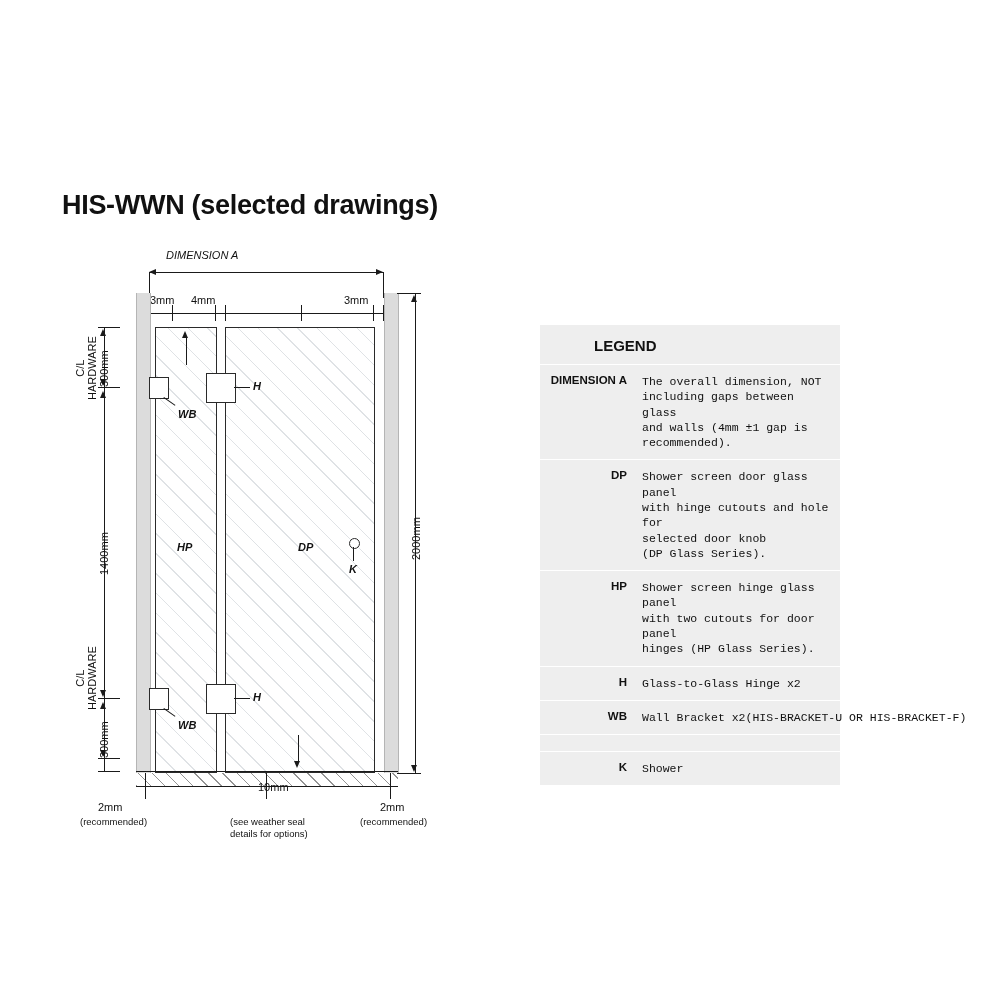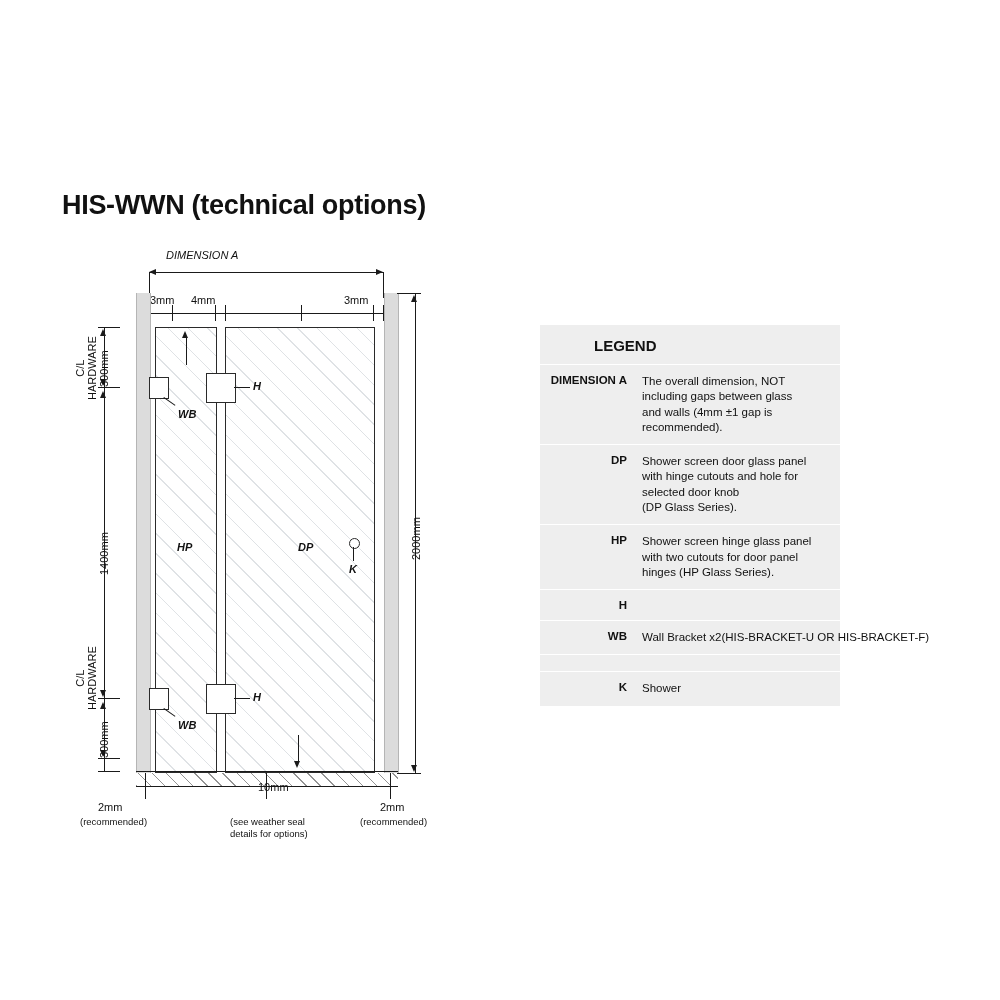--- a/index.html
+++ b/index.html
@@ -135,35 +135,36 @@
     font-weight: bold;
     font-size: 11.5px;
     color: #111;
     box-sizing: border-box;
   }
   .legend-row .desc {
     padding: 9px 8px 9px 6px;
     line-height: 1.33;
     color: #111;
     white-space: pre-line;
+    font-family: Liberation Mono, monospace;
   }
   .legend-row.wide .desc { white-space: nowrap; }
   .legend-spacer { height: 16px; border-top: 1px solid #ffffff; }
   .legend-foot {
     padding: 10px 12px 14px 14px;
     font-size: 10px;
     font-style: italic;
     text-align: center;
     color: #111;
   }
 </style>
 </head>
 <body>
 
-<div class="page-title">HIS-WWN (technical options)</div>
+<div class="page-title">HIS-WWN (selected drawings)</div>
 
 <div id="drawing">
 
   <div class="lbl ital" style="left:106px; top:4px;">DIMENSION A</div>
   <div class="line hline" style="left:89px; top:27px; width:234px;"></div>
   <div class="arrowhead ah-left" style="left:89px; top:24px;"></div>
   <div class="arrowhead ah-right" style="left:316px; top:24px;"></div>
   <div class="line vline" style="left:89px; top:27px; height:26px;"></div>
   <div class="line vline" style="left:323px; top:27px; height:26px;"></div>
 
@@ -280,20 +281,21 @@
 (DP Glass Series).</div>
   </div>
   <div class="legend-row">
     <div class="key">HP</div>
     <div class="desc">Shower screen hinge glass panel
 with two cutouts for door panel
 hinges (HP Glass Series).</div>
   </div>
   <div class="legend-row">
     <div class="key">H</div>
+    <div class="desc">Glass-to-Glass Hinge x2</div>
   </div>
   <div class="legend-row wide">
     <div class="key">WB</div>
     <div class="desc">Wall Bracket x2(HIS-BRACKET-U OR HIS-BRACKET-F)</div>
   </div>
   <div class="legend-spacer"></div>
   <div class="legend-row">
     <div class="key">K</div>
     <div class="desc">Shower</div>
   </div>

